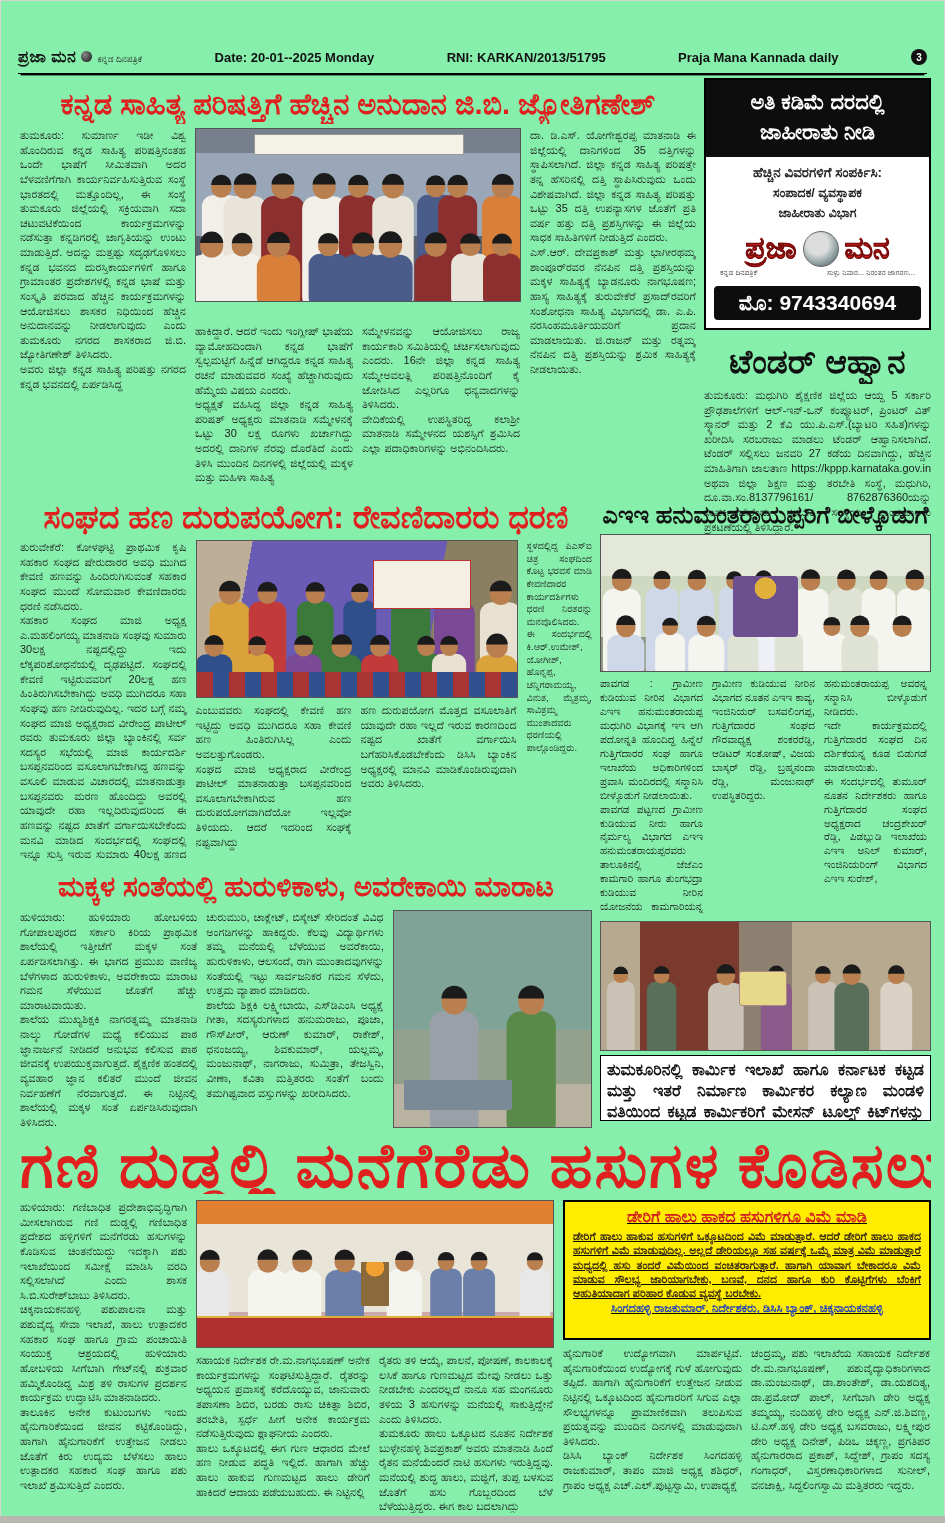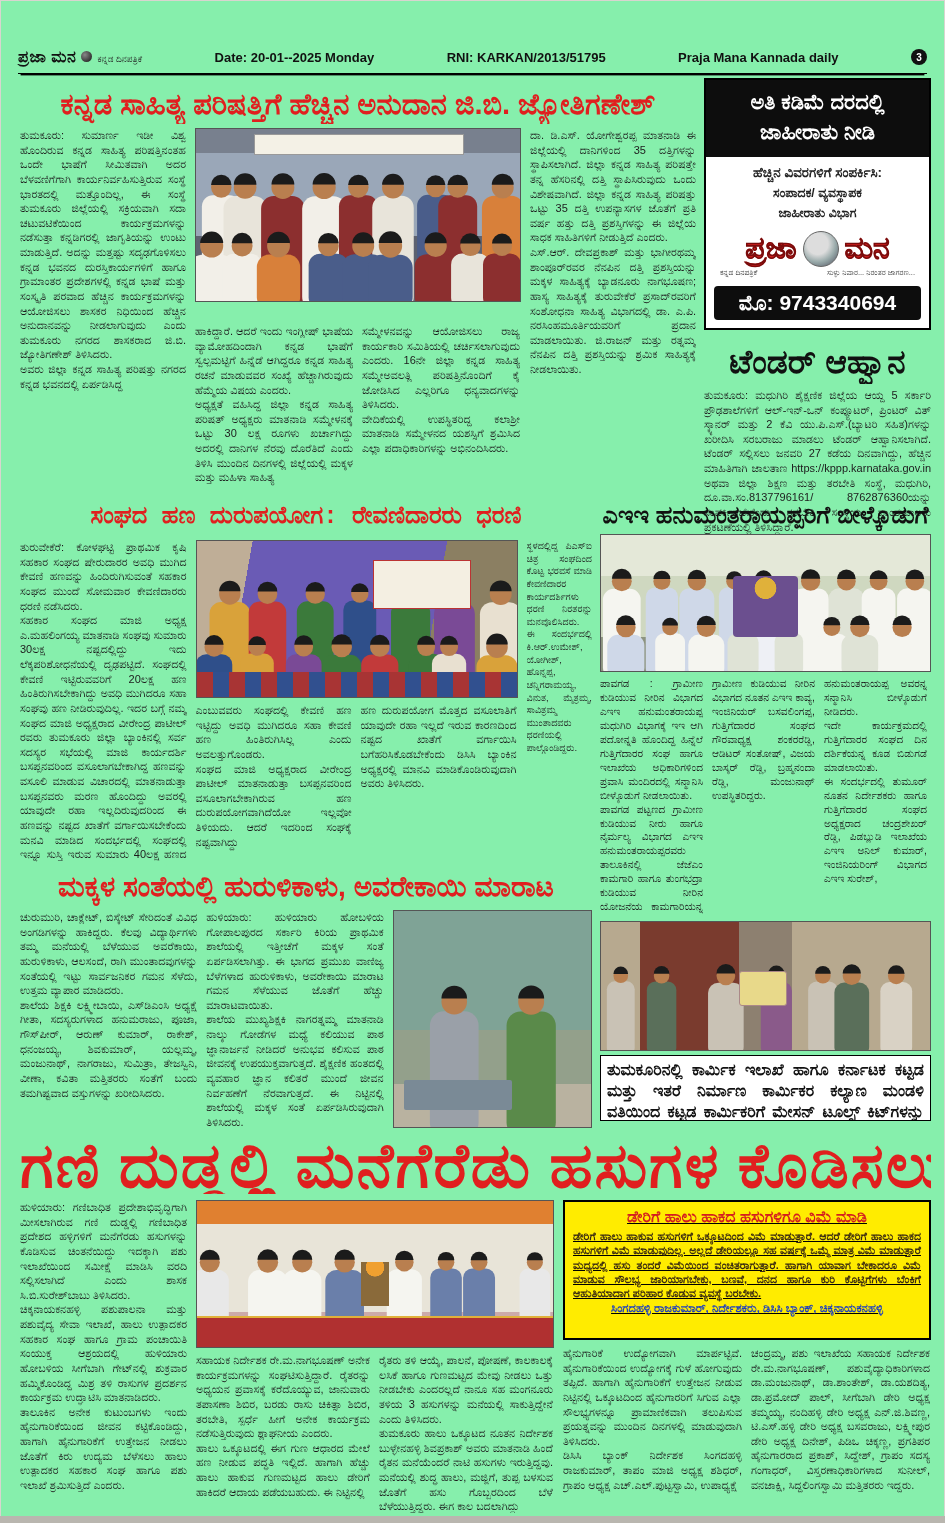--- a/index.html
+++ b/index.html
@@ -167,21 +167,21 @@
       </div>
       <div class="ad-phone">ಮೊ: 9743340694</div>
     </div>
     <div style="margin-top:10px;">
       <div class="headline-blk" style="font-size:33px;height:44px;line-height:44px;">ಟೆಂಡರ್ ಆಹ್ವಾನ</div>
       <div class="bodytxt" style="width:227px;height:160px;margin-top:4px;">ತುಮಕೂರು: ಮಧುಗಿರಿ ಶೈಕ್ಷಣಿಕ ಜಿಲ್ಲೆಯ ಆಯ್ದ 5 ಸರ್ಕಾರಿ ಪ್ರೌಢಶಾಲೆಗಳಿಗೆ ಆಲ್-ಇನ್-ಒನ್ ಕಂಪ್ಯೂಟರ್, ಪ್ರಿಂಟರ್ ವಿತ್ ಸ್ಕ್ಯಾನರ್ ಮತ್ತು 2 ಕೆವಿ ಯು.ಪಿ.ಎಸ್.(ಬ್ಯಾಟರಿ ಸಹಿತ)ಗಳನ್ನು ಖರೀದಿಸಿ ಸರಬರಾಜು ಮಾಡಲು ಟೆಂಡರ್ ಆಹ್ವಾನಿಸಲಾಗಿದೆ. ಟೆಂಡರ್ ಸಲ್ಲಿಸಲು ಜನವರಿ 27 ಕಡೆಯ ದಿನವಾಗಿದ್ದು, ಹೆಚ್ಚಿನ ಮಾಹಿತಿಗಾಗಿ ಜಾಲತಾಣ https://kppp.karnataka.gov.in ಅಥವಾ ಜಿಲ್ಲಾ ಶಿಕ್ಷಣ ಮತ್ತು ತರಬೇತಿ ಸಂಸ್ಥೆ, ಮಧುಗಿರಿ, ದೂ.ವಾ.ಸಂ.8137796161/ 8762876360ಯನ್ನು ಸಂಪರ್ಕಿಸಬೇಕೆಂದು ತರಬೇತಿ ಸಂಸ್ಥೆಯ ಪ್ರಾಂಶುಪಾಲರು ಪ್ರಕಟಣೆಯಲ್ಲಿ ತಿಳಿಸಿದ್ದಾರೆ.</div>
     </div>
   </div>
 
   <div class="blk" style="left:20px;top:498px;width:572px;">
-    <div class="headline-red" style="font-size:24px;height:38px;line-height:38px;font-family:Liberation Mono, monospace;">ಸಂಘದ ಹಣ ದುರುಪಯೋಗ: ರೇವಣಿದಾರರು ಧರಣಿ</div>
+    <div class="headline-red" style="font-size:32px;height:38px;line-height:38px;">ಸಂಘದ ಹಣ ದುರುಪಯೋಗ: ರೇವಣಿದಾರರು ಧರಣಿ</div>
     <div class="colrow" style="margin-top:4px;">
       <div class="bodytxt" style="width:168px;height:322px;">ತುರುವೇಕೆರೆ: ಕೋಳಘಟ್ಟಿ ಪ್ರಾಥಮಿಕ ಕೃಷಿ ಸಹಕಾರ ಸಂಘದ ಷೇರುದಾರರ ಅವಧಿ ಮುಗಿದ ಕೇವಣಿ ಹಣವನ್ನು ಹಿಂದಿರುಗಿಸುವಂತೆ ಸಹಕಾರ ಸಂಘದ ಮುಂದೆ ಸೋಮವಾರ ಕೇವಣಿದಾರರು ಧರಣಿ ನಡೆಸಿದರು.
 ಸಹಕಾರ ಸಂಘದ ಮಾಜಿ ಅಧ್ಯಕ್ಷ ಎ.ಮಹಲಿಂಗಯ್ಯ ಮಾತನಾಡಿ ಸಂಘವು ಸುಮಾರು 30ಲಕ್ಷ ನಷ್ಟದಲ್ಲಿದ್ದು ಇದು ಲೆಕ್ಕಪರಿಶೋಧನೆಯಲ್ಲಿ ದೃಢಪಟ್ಟಿದೆ. ಸಂಘದಲ್ಲಿ ಕೇವಣಿ ಇಟ್ಟಿರುವವರಿಗೆ 20ಲಕ್ಷ ಹಣ ಹಿಂತಿರುಗಿಸಬೇಕಾಗಿದ್ದು ಅವಧಿ ಮುಗಿದರೂ ಸಹಾ ಸಂಘವು ಹಣ ನೀಡಿರುವುದಿಲ್ಲ. ಇದರ ಬಗ್ಗೆ ನಮ್ಮ ಸಂಘದ ಮಾಜಿ ಅಧ್ಯಕ್ಷರಾದ ವೀರೇಂದ್ರ ಪಾಟೀಲ್ ರವರು ತುಮಕೂರು ಜಿಲ್ಲಾ ಬ್ಯಾಂಕಿನಲ್ಲಿ ಸರ್ವ ಸದಸ್ಯರ ಸಭೆಯಲ್ಲಿ ಮಾಜಿ ಕಾರ್ಯದರ್ಶಿ ಬಸಪ್ಪನವರಿಂದ ವಸೂಲಾಗಬೇಕಾಗಿದ್ದ ಹಣವನ್ನು ವಸೂಲಿ ಮಾಡುವ ವಿಚಾರದಲ್ಲಿ ಮಾತನಾಡುತ್ತಾ ಬಸಪ್ಪನವರು ಮರಣ ಹೊಂದಿದ್ದು ಅವರಲ್ಲಿ ಯಾವುದೇ ರಹಾ ಇಲ್ಲದಿರುವುದರಿಂದ ಈ ಹಣವನ್ನು ನಷ್ಟದ ಖಾತೆಗೆ ವರ್ಗಾಯಿಸಬೇಕೆಂದು ಮನವಿ ಮಾಡಿದ ಸಂದರ್ಭದಲ್ಲಿ ಸಂಘದಲ್ಲಿ ಇನ್ನೂ ಸುಸ್ತಿ ಇರುವ ಸುಮಾರು 40ಲಕ್ಷ ಹಣದ ಬಗ್ಗೆ ಯಾವುದೇ ವಿಚಾರ ಪ್ರಸ್ತಾಪಿಸದೆ ತಾರತಮ್ಯವೆಸಗಿದ್ದಾರೆ ಎಂದು ಆರೋಪಿಸಿದರು.
 ಆನೇಕೆರೆ ಪಾಳ್ಯದ ಹೊನ್ನಮ್ಮ ಮತ್ತು ನಂಜಮ್ಮ</div>
       <div style="width:322px;">
         <div class="photo" style="width:320px;height:156px;background:linear-gradient(100deg,#bfae97 0 16%,#6a5bb5 16% 72%,#8b7f62 72%);">
           <div class="band" style="left:55%;top:12%;width:30%;height:30%;background:#f4efe2;border:1px solid #b33;"></div>
           <div class="band" style="left:0;bottom:0;width:100%;height:16%;background:repeating-linear-gradient(90deg,#a83434 0 16px,#31508f 16px 32px);"></div>
         <svg viewBox="0 0 320 156" width="320" height="156" preserveAspectRatio="none" xmlns="http://www.w3.org/2000/svg">
               <rect x="12.497149703605725" y="61.05738490226338" width="40.62141683813443" height="102.96" rx="11.758831189986283" fill="#d9a23a"></rect>
@@ -333,25 +333,25 @@
           <circle cx="295.24403506515773" cy="53.76" r="8.368317901234567" fill="#b97f4f"></circle>
           <path d="M 286.8757171639232 51.667920524691354 a 8.368317901234567 8.368317901234567 0 0 1 16.736635802469134 0 z" fill="#1b1b1b"></path>
         </svg>
       </div>
     <div class="capbox" style="width:317px;height:56px;margin-top:4px;">ತುಮಕೂರಿನಲ್ಲಿ ಕಾರ್ಮಿಕ ಇಲಾಖೆ ಹಾಗೂ ಕರ್ನಾಟಕ ಕಟ್ಟಡ ಮತ್ತು ಇತರೆ ನಿರ್ಮಾಣ ಕಾರ್ಮಿಕರ ಕಲ್ಯಾಣ ಮಂಡಳಿ ವತಿಯಿಂದ ಕಟ್ಟಡ ಕಾರ್ಮಿಕರಿಗೆ ಮೇಸನ್ ಟೂಲ್ಸ್ ಕಿಟ್‌ಗಳನ್ನು ಕಾರ್ಮಿಕ ಅಧಿಕಾರಿ ತೇಜೋವತಿ ವಿತರಿಸಿದರು. ಕರುನಾಡ ಕಾರ್ಮಿಕ ವೇದಿಕೆಯ ಜಿಲ್ಲಾಧ್ಯಕ್ಷ ಶಿವಕುಮಾರ್ ಹಾಗೂ ಕಾರ್ಮಿಕರು ಚಿತ್ರದಲ್ಲಿದ್ದಾರೆ.</div>
   </div>
 
   <div class="blk" style="left:20px;top:868px;width:572px;">
     <div class="headline-red" style="font-size:28px;height:38px;line-height:38px;">ಮಕ್ಕಳ ಸಂತೆಯಲ್ಲಿ ಹುರುಳಿಕಾಳು, ಅವರೇಕಾಯಿ ಮಾರಾಟ</div>
     <div class="colrow" style="margin-top:4px;">
-      <div class="bodytxt" style="width:178px;height:218px;">ಚುರುಮುರಿ, ಚಾಕ್ಲೇಟ್, ಬಿಸ್ಕೇಟ್ ಸೇರಿದಂತೆ ವಿವಿಧ ಅಂಗಡಿಗಳನ್ನು ಹಾಕಿದ್ದರು. ಕೆಲವು ವಿದ್ಯಾರ್ಥಿಗಳು ತಮ್ಮ ಮನೆಯಲ್ಲಿ ಬೆಳೆಯುವ ಅವರೆಕಾಯಿ, ಹುರುಳಿಕಾಳು, ಆಲಸಂದೆ, ರಾಗಿ ಮುಂತಾದವುಗಳನ್ನು ಸಂತೆಯಲ್ಲಿ ಇಟ್ಟು ಸಾರ್ವಜನಿಕರ ಗಮನ ಸೆಳೆದು, ಉತ್ತಮ ವ್ಯಾಪಾರ ಮಾಡಿದರು.
-ಶಾಲೆಯ ಶಿಕ್ಷಕಿ ಲಕ್ಷ್ಮೀಬಾಯಿ, ಎಸ್‌ಡಿಎಂಸಿ ಅಧ್ಯಕ್ಷೆ ಗೀತಾ, ಸದಸ್ಯರುಗಳಾದ ಹನುಮರಾಜು, ಪೂಜಾ, ಗೌಸ್‌ಪೀರ್, ಆರುಣ್ ಕುಮಾರ್, ರಾಕೇಶ್, ಧನಂಜಯ್ಯ, ಶಿವಕುಮಾರ್, ಯಲ್ಲಮ್ಮ, ಮಂಜುನಾಥ್, ನಾಗರಾಜು, ಸುಮಿತ್ರಾ, ತೇಜಸ್ವಿನಿ, ವೀಣಾ, ಕವಿತಾ ಮತ್ತಿತರರು ಸಂತೆಗೆ ಬಂದು ತಮಗಿಷ್ಟವಾದ ವಸ್ತುಗಳನ್ನು ಖರೀದಿಸಿದರು.</div>
       <div class="bodytxt" style="width:178px;height:218px;">ಹುಳಿಯಾರು: ಹುಳಿಯಾರು ಹೋಬಳಿಯ ಗೋಪಾಲಪುರದ ಸರ್ಕಾರಿ ಕಿರಿಯ ಪ್ರಾಥಮಿಕ ಶಾಲೆಯಲ್ಲಿ ಇತ್ತೀಚೆಗೆ ಮಕ್ಕಳ ಸಂತೆ ಏರ್ಪಡಿಸಲಾಗಿತ್ತು. ಈ ಭಾಗದ ಪ್ರಮುಖ ವಾಣಿಜ್ಯ ಬೆಳೆಗಳಾದ ಹುರುಳಿಕಾಳು, ಅವರೇಕಾಯಿ ಮಾರಾಟ ಗಮನ ಸೆಳೆಯುವ ಜೊತೆಗೆ ಹೆಚ್ಚು ಮಾರಾಟವಾಯಿತು.
 ಶಾಲೆಯ ಮುಖ್ಯಶಿಕ್ಷಕಿ ನಾಗರತ್ನಮ್ಮ ಮಾತನಾಡಿ ನಾಲ್ಕು ಗೋಡೆಗಳ ಮಧ್ಯೆ ಕಲಿಯುವ ಪಾಠ ಜ್ಞಾನಾರ್ಜನೆ ನೀಡಿದರೆ ಅನುಭವ ಕಲಿಸುವ ಪಾಠ ಜೀವನಕ್ಕೆ ಉಪಯುಕ್ತವಾಗುತ್ತದೆ. ಶೈಕ್ಷಣಿಕ ಹಂತದಲ್ಲಿ ವ್ಯವಹಾರ ಜ್ಞಾನ ಕಲಿತರೆ ಮುಂದೆ ಜೀವನ ನಿರ್ವಹಣೆಗೆ ನೆರವಾಗುತ್ತದೆ. ಈ ನಿಟ್ಟಿನಲ್ಲಿ ಶಾಲೆಯಲ್ಲಿ ಮಕ್ಕಳ ಸಂತೆ ಏರ್ಪಡಿಸಿರುವುದಾಗಿ ತಿಳಿಸಿದರು.
 ಮಕ್ಕಳ ಸಂತೆಯಲ್ಲಿ ವಿದ್ಯಾರ್ಥಿಗಳು ತೆಂಗಿನ ಕಾಯಿ, ಎಳನೀರು, ತರಕಾರಿ, ಸೊಪ್ಪು,</div>
+      <div class="bodytxt" style="width:178px;height:218px;">ಚುರುಮುರಿ, ಚಾಕ್ಲೇಟ್, ಬಿಸ್ಕೇಟ್ ಸೇರಿದಂತೆ ವಿವಿಧ ಅಂಗಡಿಗಳನ್ನು ಹಾಕಿದ್ದರು. ಕೆಲವು ವಿದ್ಯಾರ್ಥಿಗಳು ತಮ್ಮ ಮನೆಯಲ್ಲಿ ಬೆಳೆಯುವ ಅವರೆಕಾಯಿ, ಹುರುಳಿಕಾಳು, ಆಲಸಂದೆ, ರಾಗಿ ಮುಂತಾದವುಗಳನ್ನು ಸಂತೆಯಲ್ಲಿ ಇಟ್ಟು ಸಾರ್ವಜನಿಕರ ಗಮನ ಸೆಳೆದು, ಉತ್ತಮ ವ್ಯಾಪಾರ ಮಾಡಿದರು.
+ಶಾಲೆಯ ಶಿಕ್ಷಕಿ ಲಕ್ಷ್ಮೀಬಾಯಿ, ಎಸ್‌ಡಿಎಂಸಿ ಅಧ್ಯಕ್ಷೆ ಗೀತಾ, ಸದಸ್ಯರುಗಳಾದ ಹನುಮರಾಜು, ಪೂಜಾ, ಗೌಸ್‌ಪೀರ್, ಆರುಣ್ ಕುಮಾರ್, ರಾಕೇಶ್, ಧನಂಜಯ್ಯ, ಶಿವಕುಮಾರ್, ಯಲ್ಲಮ್ಮ, ಮಂಜುನಾಥ್, ನಾಗರಾಜು, ಸುಮಿತ್ರಾ, ತೇಜಸ್ವಿನಿ, ವೀಣಾ, ಕವಿತಾ ಮತ್ತಿತರರು ಸಂತೆಗೆ ಬಂದು ತಮಗಿಷ್ಟವಾದ ವಸ್ತುಗಳನ್ನು ಖರೀದಿಸಿದರು.</div>
       <div class="photo" style="width:198px;height:216px;background:linear-gradient(#7fa396 0 55%,#93a08b 55% 80%,#b9b2a0 80%);">
         <div class="band" style="left:5%;bottom:8%;width:55%;height:14%;background:#7a8a96;border-radius:2px;"></div>
       <svg viewBox="0 0 197 216" width="197" height="216" preserveAspectRatio="none" xmlns="http://www.w3.org/2000/svg">
             <rect x="35.903176826131684" y="100.32699234825103" width="48.675427897805214" height="125.28" rx="14.09025544410151" fill="#9aa0a8"></rect>
             <circle cx="60.240890775034295" cy="90.72" r="12.809323131001372" fill="#b97f4f"></circle>
             <path d="M 47.431567644032924 87.51766921724966 a 12.809323131001372 12.809323131001372 0 0 1 25.618646262002745 0 z" fill="#1b1b1b"></path>
             <rect x="112.54992965534979" y="100.4421784979424" width="49.25903772290809" height="125.28" rx="14.259195130315502" fill="#5a8a4a"></rect>
             <circle cx="137.17944851680383" cy="90.72" r="12.962904663923183" fill="#b97f4f"></circle>
             <path d="M 124.21654385288065 87.47927383401921 a 12.962904663923183 12.962904663923183 0 0 1 25.925809327846366 0 z" fill="#1b1b1b"></path>
           </svg>

